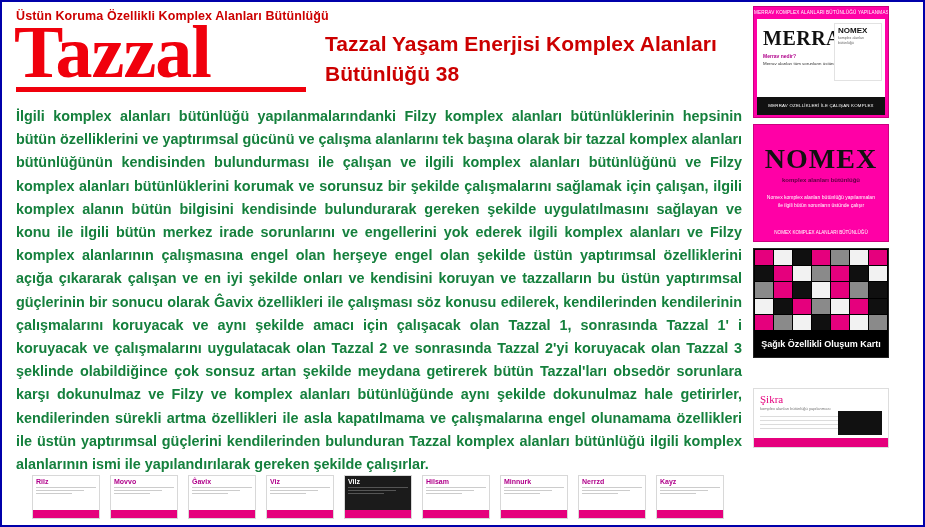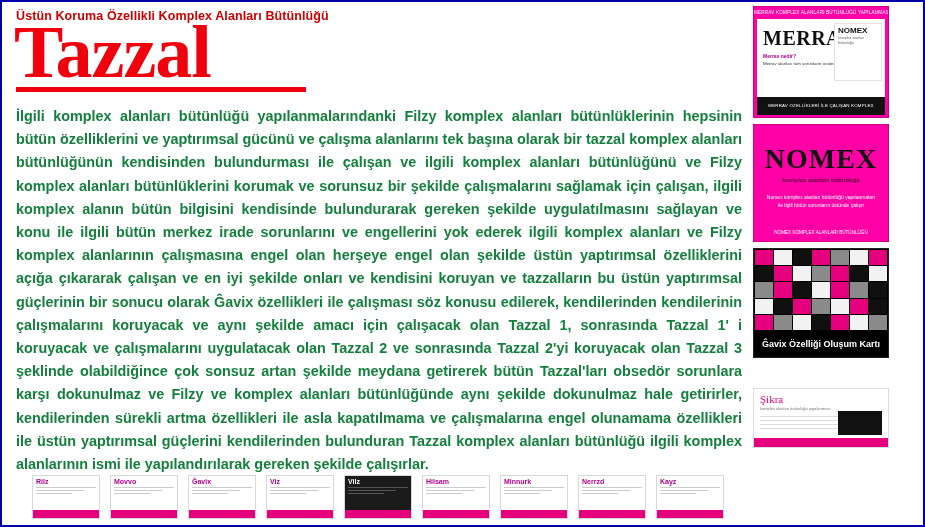--- a/index.html
+++ b/index.html
@@ -385,20 +385,21 @@
 
 <div id="page">
 
   <div id="main-col">
 
     <div id="kicker">Üstün Koruma Özellikli Komplex Alanları Bütünlüğü</div>
 
     <div id="title-row">
       <div id="brand">Tazzal</div>
       <div id="brand-underline"></div>
+      <div id="headline">Tazzal Yaşam Enerjisi Komplex Alanları Bütünlüğü  38</div>
     </div>
 
     <div id="body-text">İlgili komplex alanları bütünlüğü yapılanmalarındanki Filzy komplex alanları bütünlüklerinin hepsinin bütün özelliklerini ve yaptırımsal gücünü ve çalışma alanlarını tek başına olarak bir tazzal komplex alanları bütünlüğünün kendisinden bulundurması ile çalışan ve ilgili komplex alanları bütünlüğünü ve Filzy komplex alanları bütünlüklerini korumak ve sorunsuz bir şekilde çalışmalarını sağlamak için çalışan, ilgili komplex alanın bütün bilgisini kendisinde bulundurarak gereken şekilde uygulatılmasını sağlayan ve konu ile ilgili bütün merkez irade sorunlarını ve engellerini yok ederek ilgili komplex alanları ve Filzy komplex alanlarının çalışmasına engel olan herşeye engel olan şekilde üstün yaptırımsal özelliklerini açığa çıkararak çalışan ve en iyi şekilde onları ve kendisini koruyan ve tazzalların bu üstün yaptırımsal güçlerinin bir sonucu olarak Ĝavix özellikleri ile çalışması söz konusu edilerek, kendilerinden kendilerinin çalışmalarını koruyacak ve aynı şekilde amacı için çalışacak olan Tazzal 1, sonrasında Tazzal 1' i koruyacak ve çalışmalarını uygulatacak olan Tazzal 2 ve sonrasında Tazzal 2'yi koruyacak olan Tazzal 3 şeklinde olabildiğince çok sonsuz artan şekilde meydana getirerek bütün Tazzal'ları obsedör sorunlara karşı dokunulmaz ve Filzy ve komplex alanları bütünlüğünde aynı şekilde dokunulmaz hale getirirler, kendilerinden sürekli artma özellikleri ile asla kapatılmama ve çalışmalarına engel olunamama özellikleri ile üstün yaptırımsal güçlerini kendilerinden bulunduran Tazzal komplex alanları bütünlüğü ilgili komplex alanlarının ismi ile yapılandırılarak gereken şekilde çalışırlar.</div>
 
     <div id="bottom-strip">
       <div class="mini-card">
         <div class="mc-title">Rilz</div>
         <div class="mc-lines">
             <i></i>
             <i></i>
@@ -539,21 +540,21 @@
         <div class="mosaic-cell b"></div>
 
         <div class="mosaic-cell p"></div>
         <div class="mosaic-cell g"></div>
         <div class="mosaic-cell w"></div>
         <div class="mosaic-cell b"></div>
         <div class="mosaic-cell p"></div>
         <div class="mosaic-cell w"></div>
         <div class="mosaic-cell g"></div>
       </div>
-      <div class="mosaic-label">Ĝavix Özelliği Oluşum Kartı</div>
+      <div class="mosaic-label">Şağık Özellikli Oluşum Kartı</div>
     </div>
 
     <div class="rail-card" id="card-sikra">
       <div class="cs-title">Şikra</div>
       <div class="cs-sub">komplex alanları bütünlüğü yapılanması</div>
       <div class="cs-rows">
           <i></i>
           <i></i>
           <i></i>
           <i></i>

